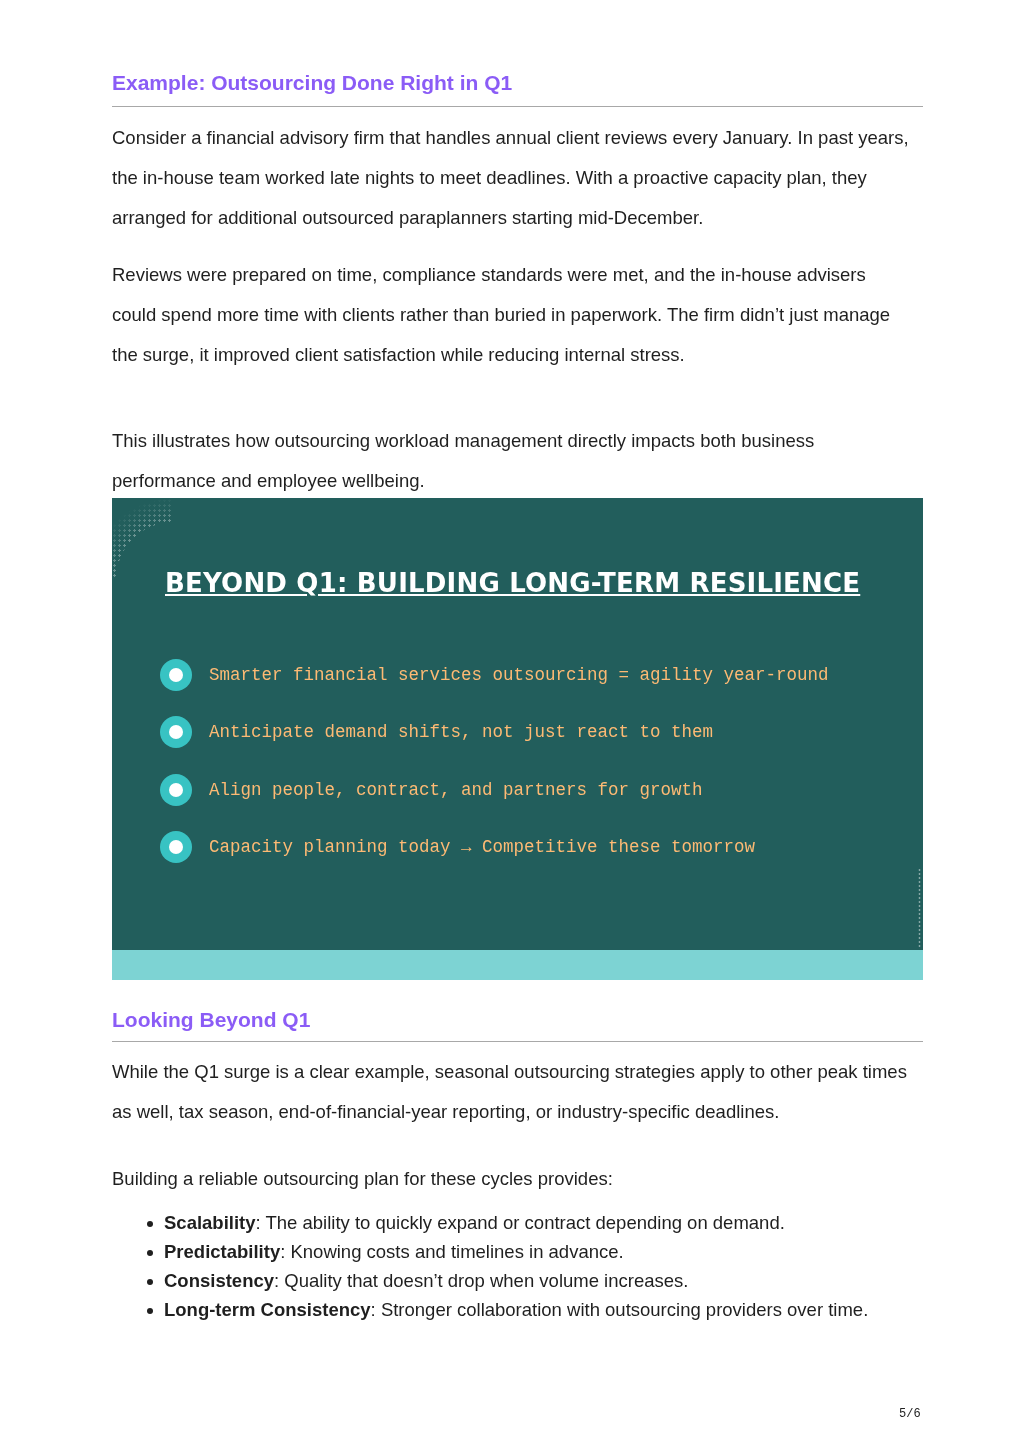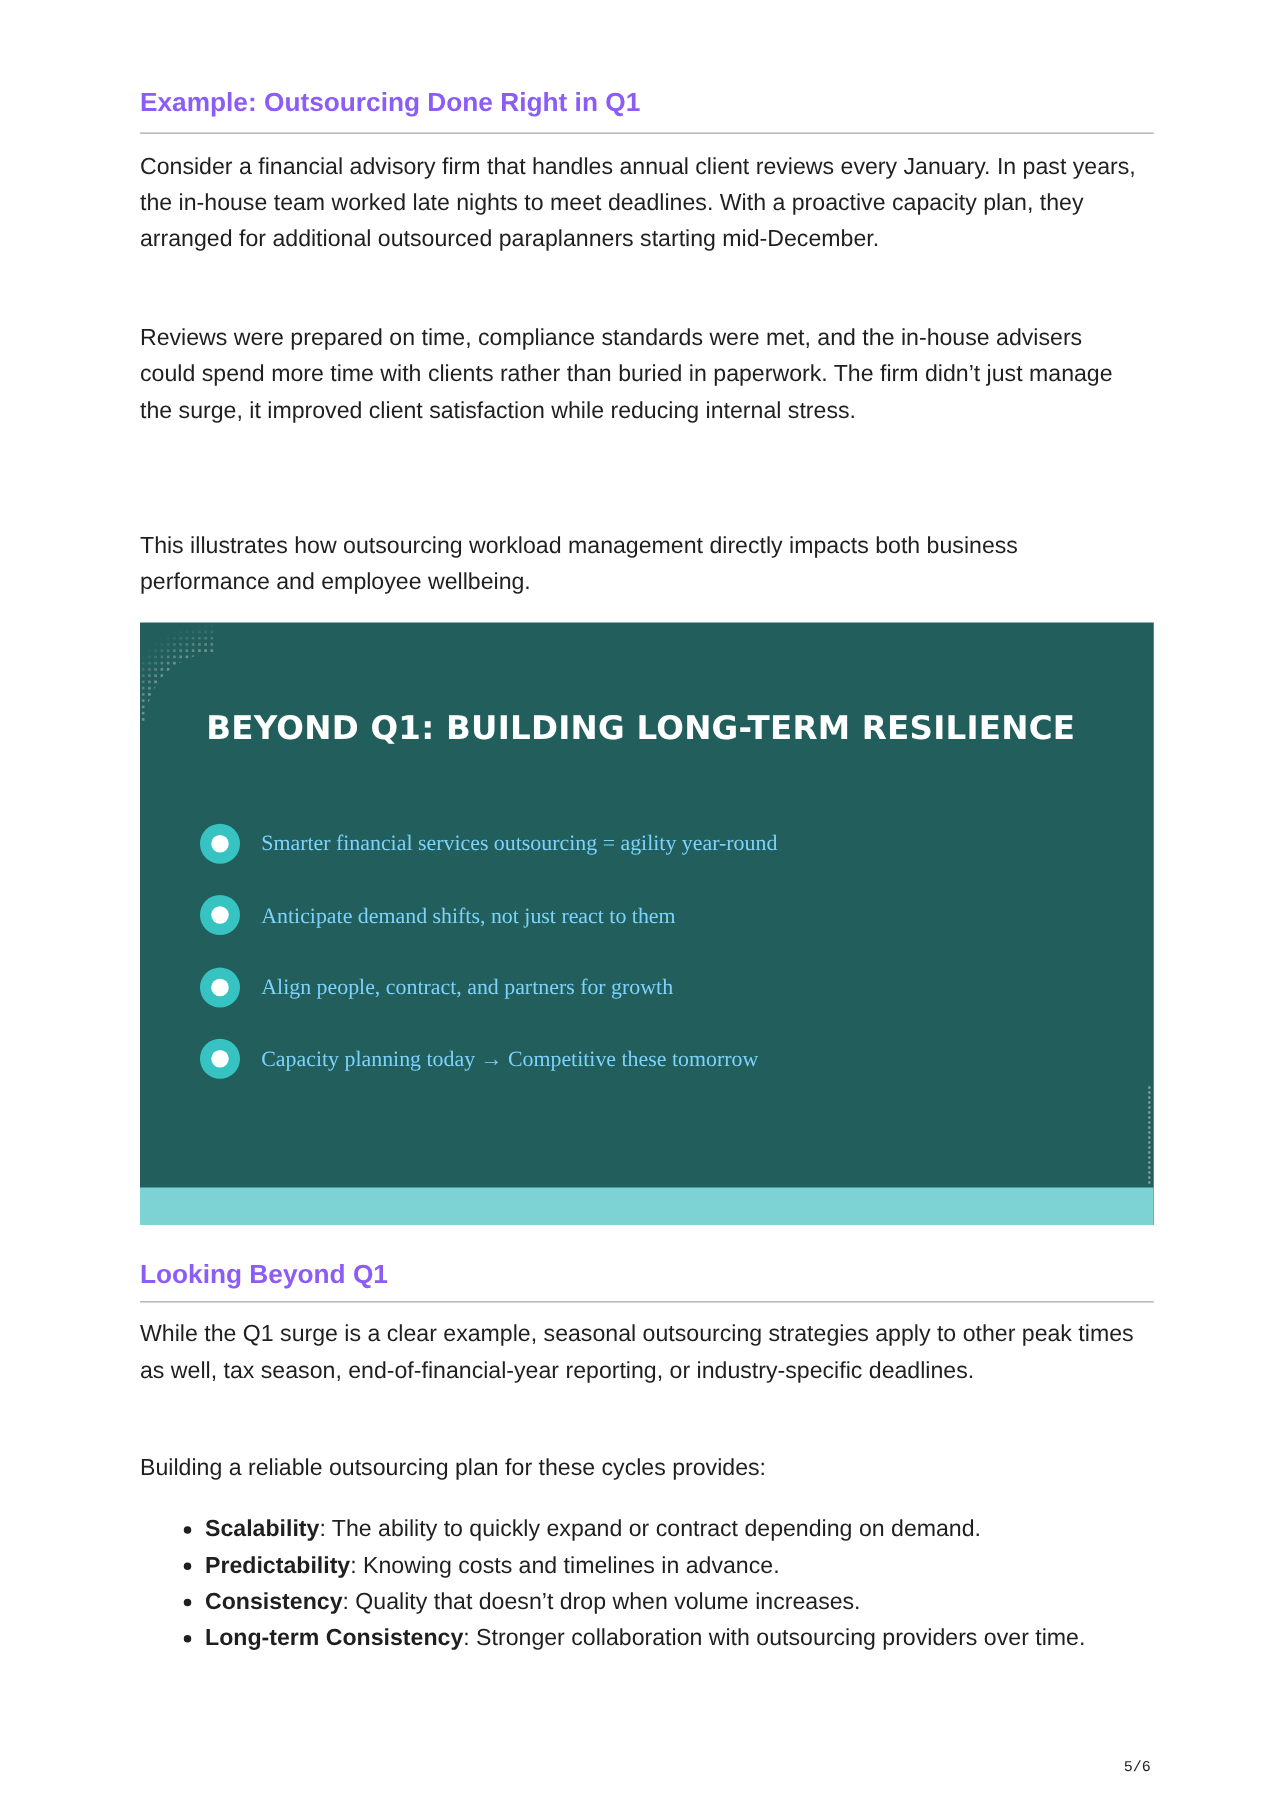--- a/index.html
+++ b/index.html
@@ -2,46 +2,46 @@
 <html><head>
 <meta charset="utf-8">
 <style>
   html, body { margin: 0; padding: 0; background: #ffffff; }
   body { width: 1024px; height: 1449px; position: relative; overflow: hidden;
          font-family: "Liberation Sans", sans-serif; color: #1f1f1f; }
   .page { position: absolute; left: 112px; top: 0; width: 811px; }
   h2 { font-family: "Liberation Sans", sans-serif; font-weight: bold; font-size: 21px;
        margin: 0; color: #8b5cf6; }
   .h-rule { height: 1px; background: #a8a8a8; width: 811px; }
-  p { margin: 0; font-size: 18.5px; line-height: 29px; color: #1f1f1f; }
+  p { margin: 0; font-size: 18.5px; line-height: 40px; color: #1f1f1f; }
   .sec1-title { position: absolute; top: 71px; }
   .rule1 { position: absolute; top: 106px; }
   .p1 { position: absolute; top: 118px; width: 800px; }
   .p2 { position: absolute; top: 255px; width: 800px; }
   .p3 { position: absolute; top: 421px; width: 800px; }
 
   .banner { position: absolute; top: 498px; left: 0; width: 811px; height: 482px;
             background: #225e5c; overflow: hidden; }
   .banner-band { position: absolute; left: 0; bottom: 0; width: 811px; height: 30px; background: #7dd3d3; }
   .dots-corner { position: absolute; left: 0; top: 0; width: 60px; height: 80px;
     background-image: radial-gradient(circle, rgba(255,255,255,0.35) 1px, transparent 1.4px);
     background-size: 5px 5px;
     -webkit-mask-image: radial-gradient(circle at 100% 100%, transparent 55px, #000 56px, transparent 80px);
     mask-image: radial-gradient(circle at 100% 100%, transparent 55px, #000 56px, transparent 80px); }
   .dots-right { position: absolute; right: 2px; top: 370px; width: 3px; height: 80px;
     background-image: radial-gradient(circle, rgba(255,255,255,0.45) 0.8px, transparent 1.2px);
     background-size: 3px 4px; }
   .banner-title { position: absolute; left: 53px; top: 70px; color: #ffffff;
-    font-family: "DejaVu Sans", sans-serif; font-weight: bold; font-size: 26px; letter-spacing: 0.2px; }
+    font-family: "DejaVu Sans", sans-serif; font-weight: bold; font-size: 26px; letter-spacing: 0.2px; text-decoration: underline; }
   .banner-list { position: absolute; left: 48px; top: 148px; margin: 0; padding: 0; list-style: none; }
   .banner-item { display: flex; align-items: center; height: 57.5px; }
   .bullet-dot { width: 32px; height: 32px; border-radius: 50%; background: #38c3c3; position: relative; flex: none; }
   .bullet-dot::after { content: ""; position: absolute; left: 9px; top: 9px; width: 14px; height: 14px;
     border-radius: 50%; background: #ffffff; }
-  .banner-item-text { margin-left: 17px; color: #7dd3fc; font-family: Liberation Serif, serif;
+  .banner-item-text { margin-left: 17px; color: #fdba74; font-family: Liberation Mono, monospace;
     font-size: 17.5px; }
 
   .sec2-title { position: absolute; top: 1008px; }
   .rule2 { position: absolute; top: 1041px; }
   .p4 { position: absolute; top: 1052px; width: 800px; }
   .p5 { position: absolute; top: 1159px; width: 800px; }
   .benefits { position: absolute; top: 1208px; left: 0; margin: 0; padding: 0 0 0 52px; width: 760px; list-style: none; }
   .benefit { position: relative; font-size: 18.5px; line-height: 29px; }
   .benefit::before { content: ""; position: absolute; left: -17px; top: 13px; width: 6px; height: 6px;
     border-radius: 50%; background: #1f1f1f; }

